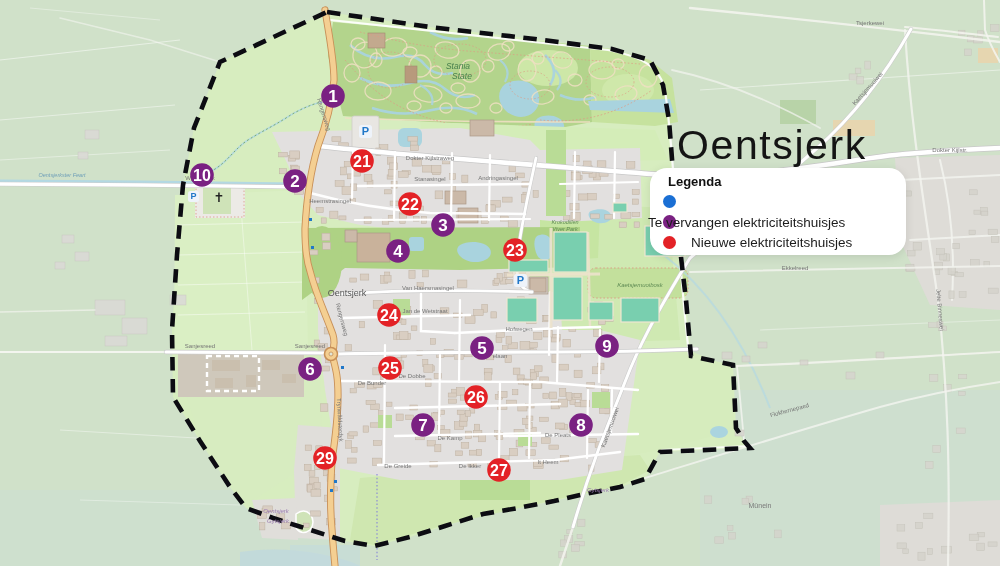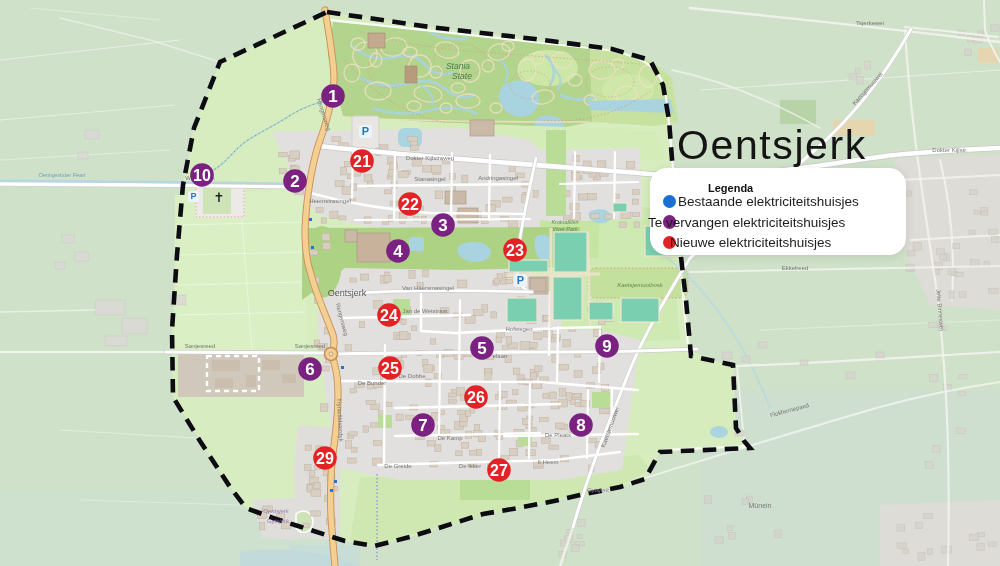--- a/index.html
+++ b/index.html
@@ -1,18 +1,18 @@
 <!DOCTYPE html>
 <html><head><meta charset="utf-8">
 <style>
 html,body{margin:0;padding:0;width:1000px;height:566px;overflow:hidden;}
 #map{position:relative;width:1000px;height:566px;font-family:"Liberation Sans",sans-serif;}
 #title{position:absolute;left:677px;top:123px;font-size:41px;color:#141414;letter-spacing:1.6px;line-height:1.1;}
 #legend{position:absolute;left:650px;top:168px;width:256px;height:87px;background:#fff;border-radius:17px;box-shadow:0 2px 10px rgba(0,0,0,0.10);}
-#legend .hd{position:absolute;left:18px;top:14px;font-size:11px;font-weight:bold;color:#111;margin-left:40px;}
+#legend .hd{position:absolute;left:18px;top:6px;font-size:13px;font-weight:bold;color:#111;}
 .li{position:absolute;font-size:13.5px;color:#1c1c1c;white-space:nowrap;}
 .dot{position:absolute;width:13.6px;height:13.6px;border-radius:50%;left:662.5px;}
 </style></head>
 <body>
 <div id="map">
 <svg width="1000" height="566" viewBox="0 0 1000 566">
 <rect width="1000" height="566" fill="#d0e1c9"></rect>
 <rect x="700" y="390" width="300" height="176" fill="#cdddd3" opacity="0.6"></rect>
 <rect x="0" y="490" width="340" height="76" fill="#cde0d5" opacity="0.45"></rect>
 <path d="M0,60 L180,40" stroke="#ffffff" stroke-width="1.2" fill="none" opacity="0.5"></path>
@@ -755,15 +755,15 @@
       <text x="476" y="403" font-family="Liberation Sans, sans-serif" font-size="16" font-weight="bold" fill="#ffffff" text-anchor="middle">26</text>
 <circle cx="499" cy="470" r="11.8" fill="#e32226"></circle>
       <text x="499" y="476" font-family="Liberation Sans, sans-serif" font-size="16" font-weight="bold" fill="#ffffff" text-anchor="middle">27</text>
 <circle cx="325" cy="458" r="11.8" fill="#e32226"></circle>
       <text x="325" y="464" font-family="Liberation Sans, sans-serif" font-size="16" font-weight="bold" fill="#ffffff" text-anchor="middle">29</text>
 </svg>
 <div id="title">Oentsjerk</div>
 <div id="legend">
       <span class="hd">Legenda</span>
     </div>
-<span class="dot" style="background:#1a6fd4;top:194.5px"></span><span class="li" style="left:678px;top:194px">Bestaande elektriciteitshuisjes</span>
+<span class="dot" style="background:#1a6fd4;top:194.5px"></span>
 <span class="dot" style="background:#7a2182;top:215px"></span><span class="li" style="left:648px;top:214.5px">Te vervangen elektriciteitshuisjes</span>
-<span class="dot" style="background:#e32226;top:235.5px"></span><span class="li" style="left:670px;top:235px">Nieuwe elektriciteitshuisjes</span>
+<span class="dot" style="background:#e32226;top:235.5px"></span><span class="li" style="left:691px;top:235px">Nieuwe elektriciteitshuisjes</span>
 </div>
 </body></html>

